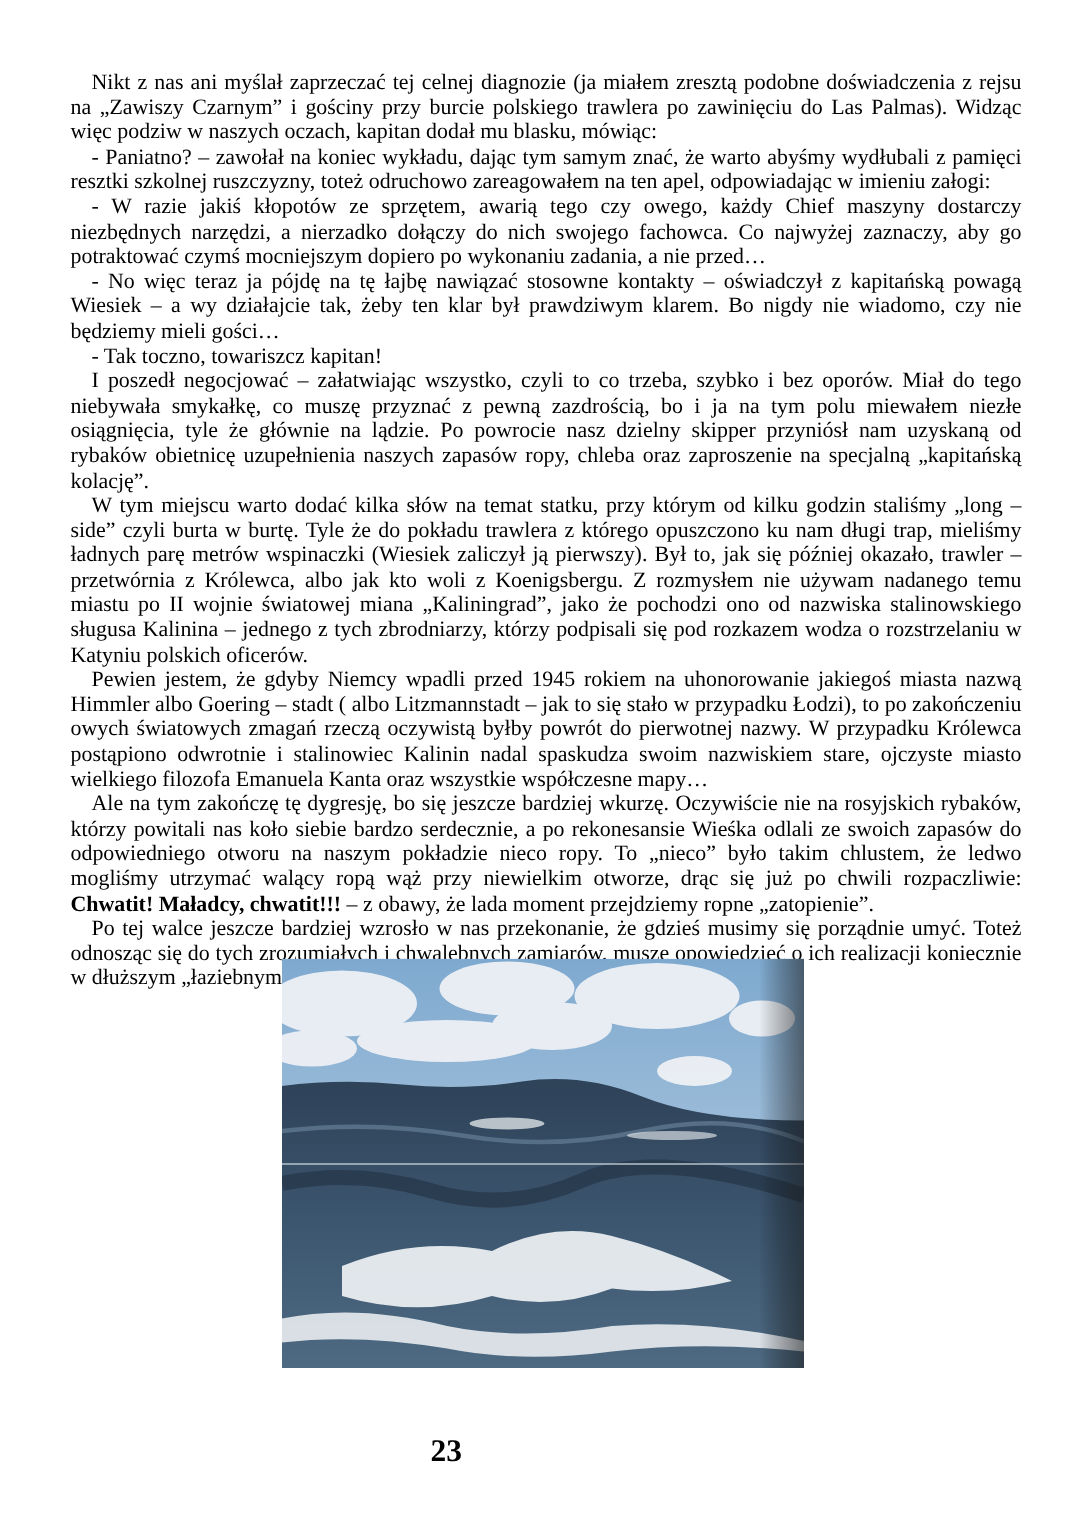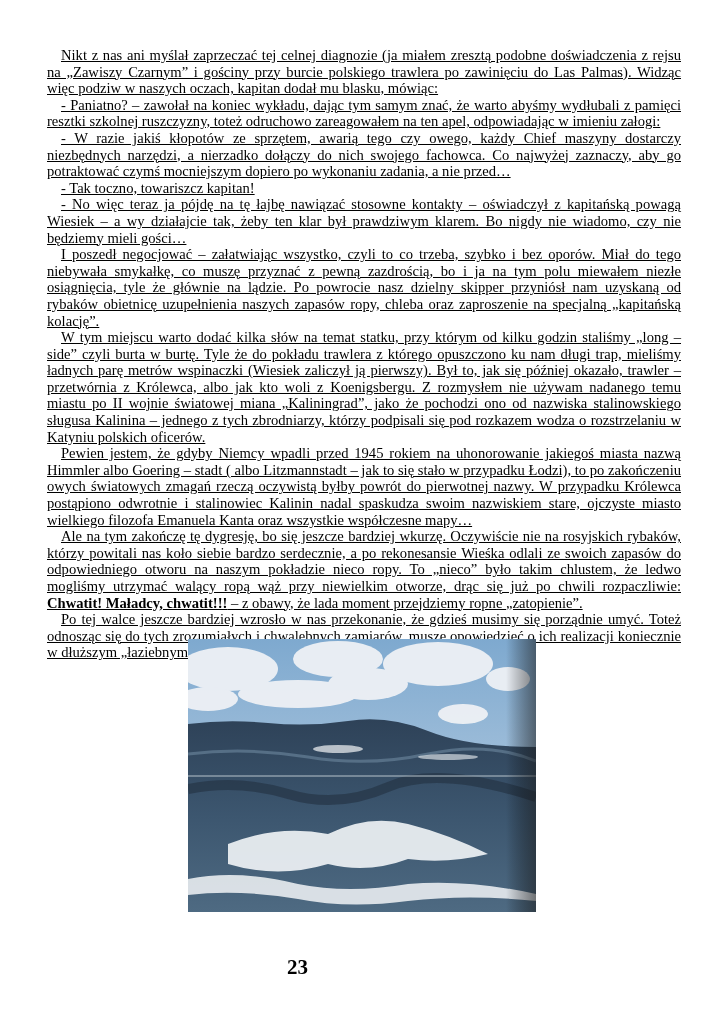--- a/index.html
+++ b/index.html
@@ -2,42 +2,42 @@
 <html><head>
 <meta charset="utf-8">
 <style>
   html, body { margin: 0; padding: 0; background: #ffffff; }
   body { width: 724px; height: 1024px; position: relative; overflow: hidden; }
   .page {
     position: absolute; left: 47px; top: 47px; width: 634px;
     font-family: "Liberation Serif", serif; font-size: 14.6px; line-height: 16.6px;
     color: #000; text-align: justify;
   }
-  .page p { margin: 0; text-indent: 14px; text-decoration: underline; }
+  .page p { margin: 0; text-indent: 14px; }
   .page p.dlg { text-indent: 14px; }
   b { font-weight: bold; }
   .photo {
     position: absolute; left: 188px; top: 639px; width: 348px; height: 273px;
     overflow: hidden;
   }
   .photo svg { display: block; }
   .page-number {
     position: absolute; left: 0; width: 595px; top: 955px; text-align: center;
     font-family: "Liberation Serif", serif; font-weight: bold; font-size: 21px;
   }
 </style>
 </head>
 <body>
 
 <div class="page">
   <p>Nikt z nas ani myślał zaprzeczać tej celnej diagnozie (ja miałem zresztą podobne doświadczenia z rejsu na „Zawiszy Czarnym” i gościny przy burcie polskiego trawlera po zawinięciu do Las Palmas). Widząc więc podziw w naszych oczach, kapitan dodał mu blasku, mówiąc:</p>
   <p class="dlg">- Paniatno? – zawołał na koniec wykładu, dając tym samym znać, że warto abyśmy wydłubali z pamięci resztki szkolnej ruszczyzny, toteż odruchowo zareagowałem na ten apel, odpowiadając w imieniu załogi:</p>
   <p class="dlg">- W razie jakiś kłopotów ze sprzętem, awarią tego czy owego, każdy Chief maszyny dostarczy niezbędnych narzędzi, a nierzadko dołączy do nich swojego fachowca. Co najwyżej zaznaczy, aby go potraktować czymś mocniejszym dopiero po wykonaniu zadania, a nie przed…</p>
+  <p class="dlg">- No więc teraz ja pójdę na tę łajbę nawiązać stosowne kontakty – oświadczył z kapitańską powagą Wiesiek – a wy działajcie tak, żeby ten klar był prawdziwym klarem. Bo nigdy nie wiadomo, czy nie będziemy mieli gości…</p>
   <p class="dlg">- Tak toczno, towariszcz kapitan!</p>
-  <p class="dlg">- No więc teraz ja pójdę na tę łajbę nawiązać stosowne kontakty – oświadczył z kapitańską powagą Wiesiek – a wy działajcie tak, żeby ten klar był prawdziwym klarem. Bo nigdy nie wiadomo, czy nie będziemy mieli gości…</p>
   <p>I poszedł negocjować – załatwiając wszystko, czyli to co trzeba, szybko i bez oporów. Miał do tego niebywała smykałkę, co muszę przyznać z pewną zazdrością, bo i ja na tym polu miewałem niezłe osiągnięcia, tyle że głównie na lądzie. Po powrocie nasz dzielny skipper przyniósł nam uzyskaną od rybaków obietnicę uzupełnienia naszych zapasów ropy, chleba oraz zaproszenie na specjalną „kapitańską kolację”.</p>
   <p>W tym miejscu warto dodać kilka słów na temat statku, przy którym od kilku godzin staliśmy „long – side” czyli burta w burtę. Tyle że do pokładu trawlera z którego opuszczono ku nam długi trap, mieliśmy ładnych parę metrów wspinaczki (Wiesiek zaliczył ją pierwszy). Był to, jak się później okazało, trawler – przetwórnia z Królewca, albo jak kto woli z Koenigsbergu. Z rozmysłem nie używam nadanego temu miastu po II wojnie światowej miana „Kaliningrad”, jako że pochodzi ono od nazwiska stalinowskiego sługusa Kalinina – jednego z tych zbrodniarzy, którzy podpisali się pod rozkazem wodza o rozstrzelaniu w Katyniu polskich oficerów.</p>
   <p>Pewien jestem, że gdyby Niemcy wpadli przed 1945 rokiem na uhonorowanie jakiegoś miasta nazwą Himmler albo Goering – stadt ( albo Litzmannstadt – jak to się stało w przypadku Łodzi), to po zakończeniu owych światowych zmagań rzeczą oczywistą byłby powrót do pierwotnej nazwy. W przypadku Królewca postąpiono odwrotnie i stalinowiec Kalinin nadal spaskudza swoim nazwiskiem stare, ojczyste miasto wielkiego filozofa Emanuela Kanta oraz wszystkie współczesne mapy…</p>
   <p><span>Ale na tym zakończę tę dygresję, bo się jeszcze bardziej wkurzę. Oczywiście nie na rosyjskich rybaków, którzy powitali nas koło siebie bardzo serdecznie, a po rekonesansie Wieśka odlali ze swoich zapasów do odpowiedniego otworu na naszym pokładzie nieco ropy. To „nieco” było takim chlustem, że ledwo mogliśmy utrzymać walący ropą wąż przy niewielkim otworze, drąc się już po chwili rozpaczliwie: </span><b>Chwatit! Maładcy, chwatit!!!</b><span> – z obawy, że lada moment przejdziemy ropne „zatopienie”.</span></p>
   <p>Po tej walce jeszcze bardziej wzrosło w nas przekonanie, że gdzieś musimy się porządnie umyć. Toteż odnosząc się do tych zrozumiałych i chwalebnych zamiarów, muszę opowiedzieć o ich realizacji koniecznie w dłuższym „łaziebnym” ( choć nie tylko) opowiadaniu.</p>
 </div>
 
 <div class="photo">
   <svg width="348" height="273" viewBox="0 0 348 273">
     <defs>

